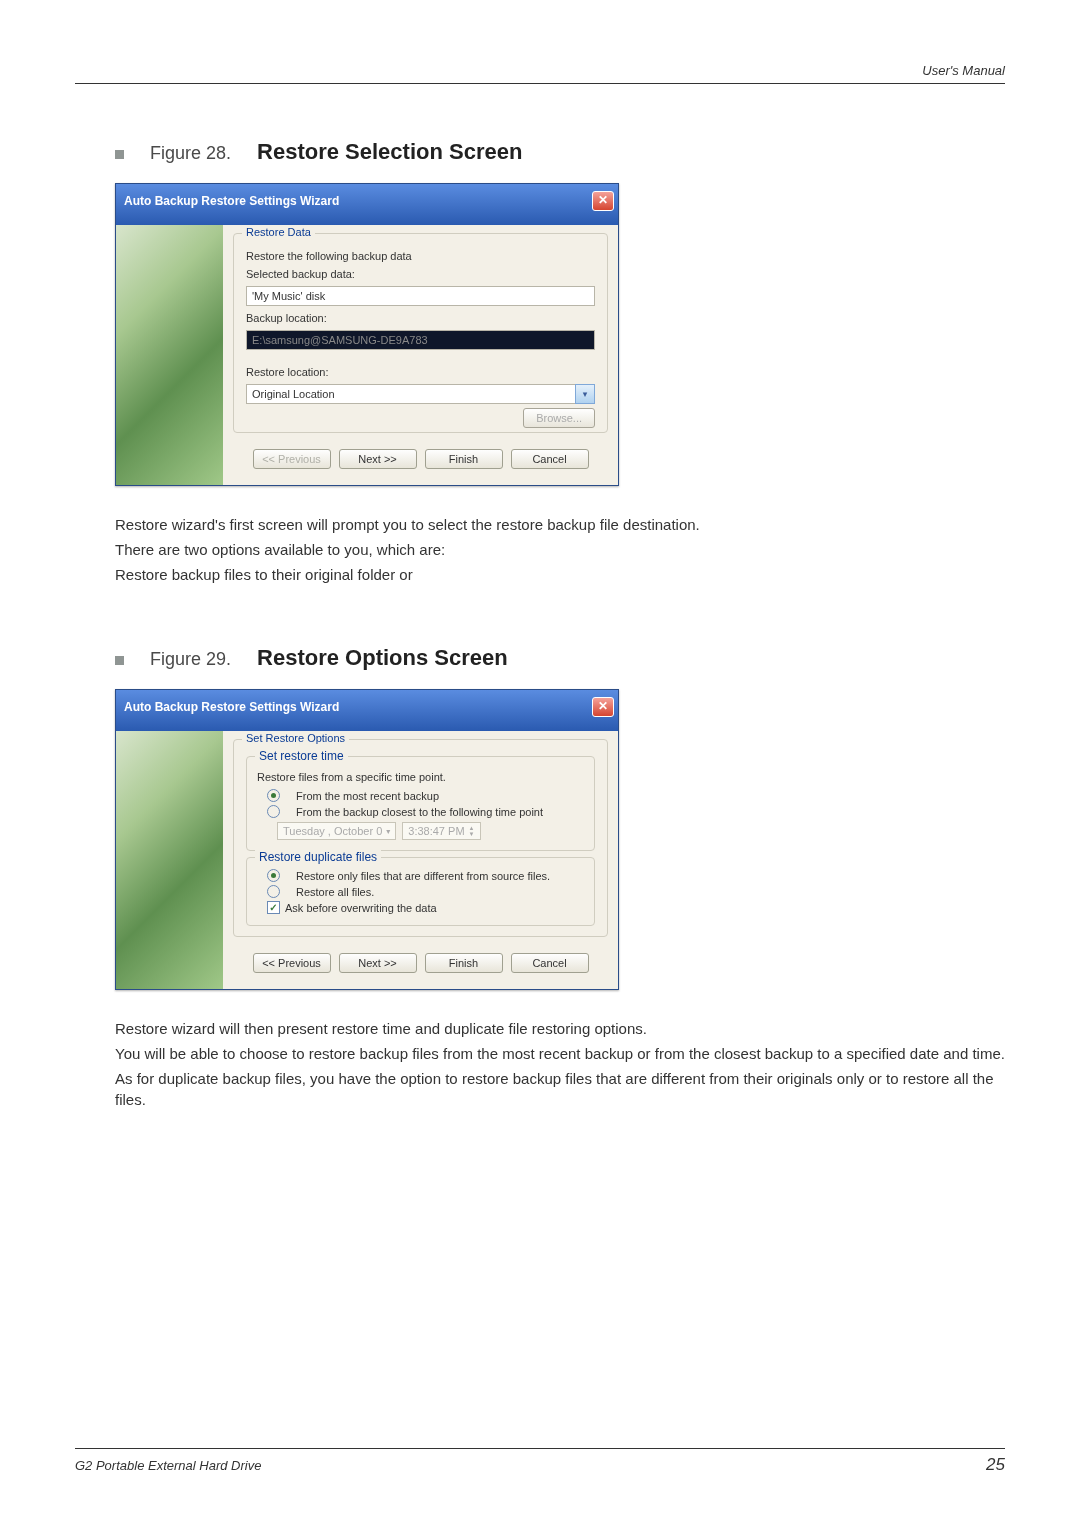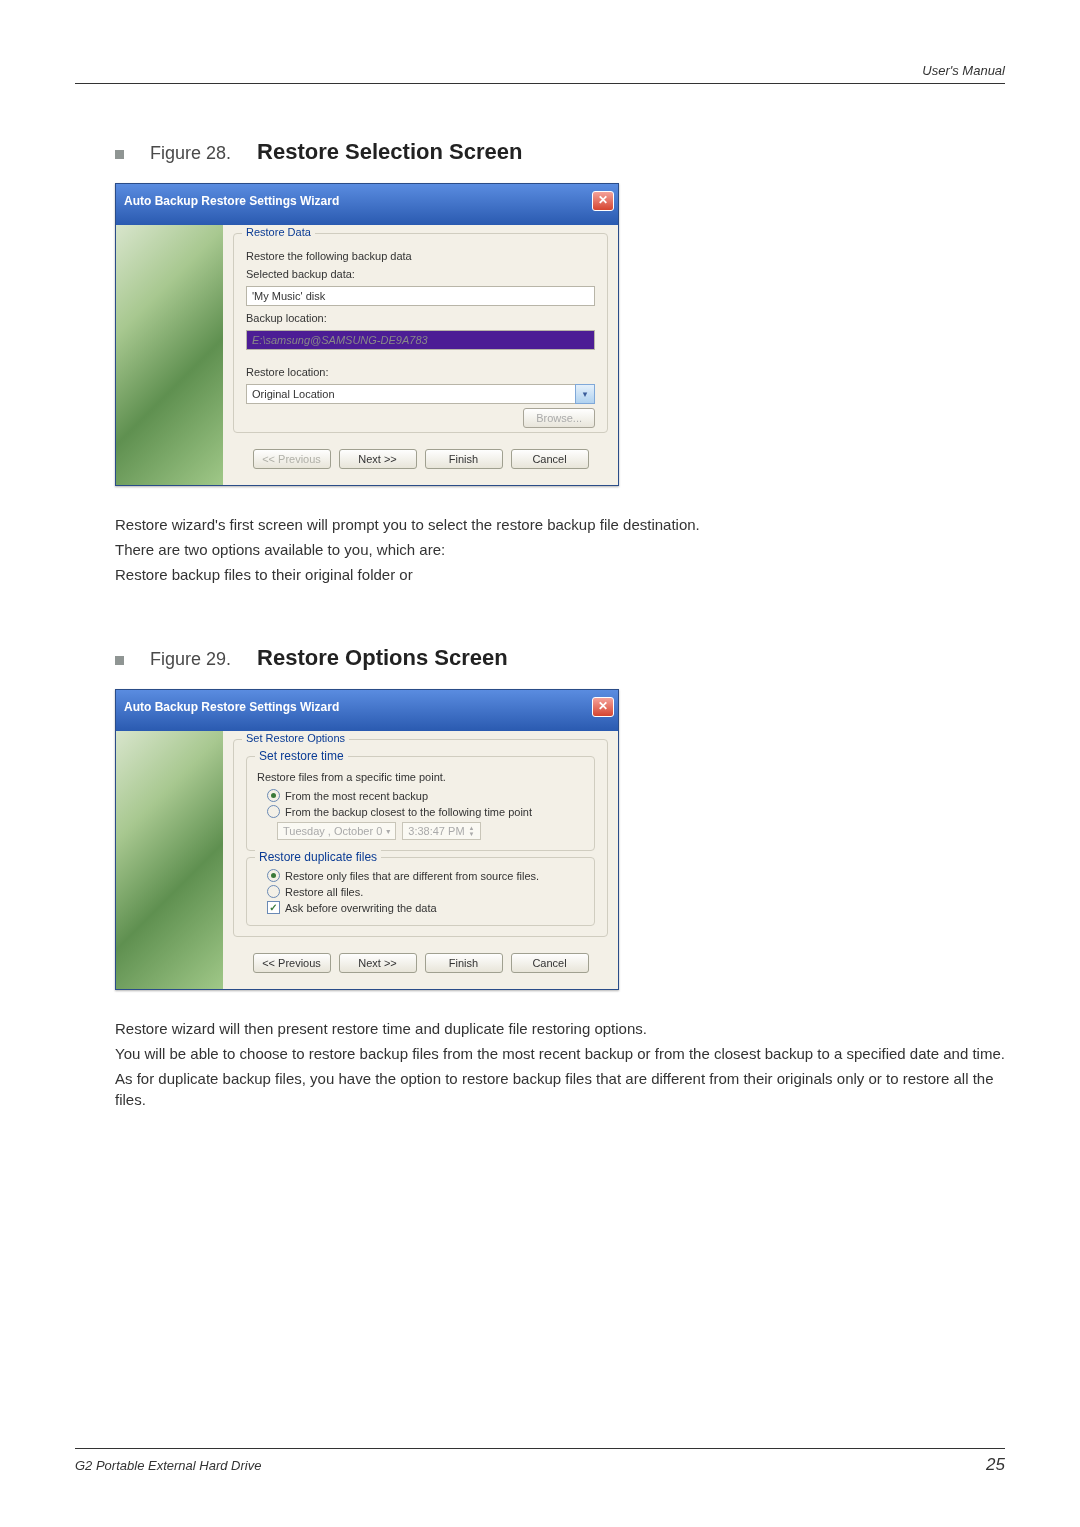--- a/index.html
+++ b/index.html
@@ -17,33 +17,33 @@
 .close-btn { width: 20px; height: 18px; background: linear-gradient(#f5a29a, #d54530); border: 1px solid #fff; border-radius: 3px; color: #fff; font-size: 12px; font-weight: bold; text-align: center; line-height: 16px; }
 .wizard-body { display: flex; background: #f3f0e7; }
 .wizard-left { width: 107px; height: auto; background: linear-gradient(135deg, #d8e5cc 0%, #a8c890 30%, #5f9050 60%, #a0c888 100%); }
 .wizard-right { flex: 1; padding: 8px 10px 6px 10px; font-size: 11px; color: #333; position: relative; }
 .fieldset { border: 1px solid #d0cdc0; border-radius: 4px; padding: 10px 12px 4px 12px; margin-bottom: 6px; position: relative; }
 .legend { position: absolute; top: -8px; left: 8px; background: #f3f0e7; padding: 0 4px; color: #0a3b94; font-size: 11px; }
 .sub-fieldset { border: 1px solid #d0cdc0; border-radius: 4px; padding: 8px 10px; margin: 6px 0; position: relative; }
 .sub-legend { position: absolute; top: -8px; left: 8px; background: #f3f0e7; padding: 0 4px; color: #0a3b94; font-size: 12px; }
 .text-line { margin: 6px 0; font-size: 11px; }
 .input-box { background: #fff; border: 1px solid #b8b5a8; padding: 3px 5px; font-size: 11px; margin: 2px 0; }
-.input-box.ro { background: #4c1d95; color: #888; font-style: italic; }
+.input-box.ro { background: #0f172a; color: #888; }
 .select-box { display: flex; align-items: stretch; }
 .select-main { flex: 1; background: #fff; border: 1px solid #b8b5a8; border-right: none; padding: 3px 5px; font-size: 11px; }
 .select-arrow { width: 18px; background: linear-gradient(#e4f0fb, #b0d2f0); border: 1px solid #7fa8d8; display: flex; align-items: center; justify-content: center; color: #3a5c9a; font-size: 9px; }
 .btn-row { display: flex; justify-content: flex-end; gap: 4px; margin-top: 4px; }
 .btn { background: linear-gradient(#fff, #e8e5da); border: 1px solid #a8a598; border-radius: 3px; padding: 3px 12px; font-size: 11px; color: #333; }
 .btn.disabled { color: #aaa; }
 .wizard-footer { padding: 10px 12px; display: flex; justify-content: center; gap: 8px; }
 .wbtn { background: linear-gradient(#fefefe, #e8e5d9); border: 1px solid #a0a090; border-radius: 3px; padding: 3px 0; width: 76px; font-size: 11px; text-align: center; color: #333; }
 .wbtn.disabled { color: #b0b0a8; }
 .para { margin: 0 0 4px 0; font-size: 15px; color: #333; line-height: 1.4; }
 .para-block { margin-bottom: 60px; }
-.radio-row { display: flex; align-items: center; gap: 5px; margin: 3px 0 3px 10px; font-size: 11px; }
+.radio-row { display: flex; align-items: center; gap: 16px; margin: 3px 0 3px 10px; font-size: 11px; }
 .radio { width: 11px; height: 11px; border: 1px solid #6a8ab5; border-radius: 50%; display: inline-flex; align-items: center; justify-content: center; }
 .radio.checked::after { content: ""; width: 5px; height: 5px; background: #3a7a3a; border-radius: 50%; display: block; }
 .check-row { display: flex; align-items: center; gap: 5px; margin: 3px 0 3px 10px; font-size: 11px; }
 .checkbox { width: 11px; height: 11px; border: 1px solid #6a8ab5; display: inline-flex; align-items: center; justify-content: center; background: #fff; }
 .checkbox.checked::after { content: "✓"; color: #3a7a3a; font-size: 10px; font-weight: bold; line-height: 1; }
 .date-row { display: flex; gap: 6px; margin: 4px 0 2px 20px; }
 .date-box { background: #faf9f3; border: 1px solid #c8c5b8; padding: 2px 5px; font-size: 11px; color: #aaa; display: flex; align-items: center; gap: 4px; }
 .spinner { display: flex; flex-direction: column; }
 .spinner span { font-size: 6px; color: #aaa; line-height: 6px; }
 .footer { position: absolute; bottom: 52px; left: 75px; right: 75px; }

